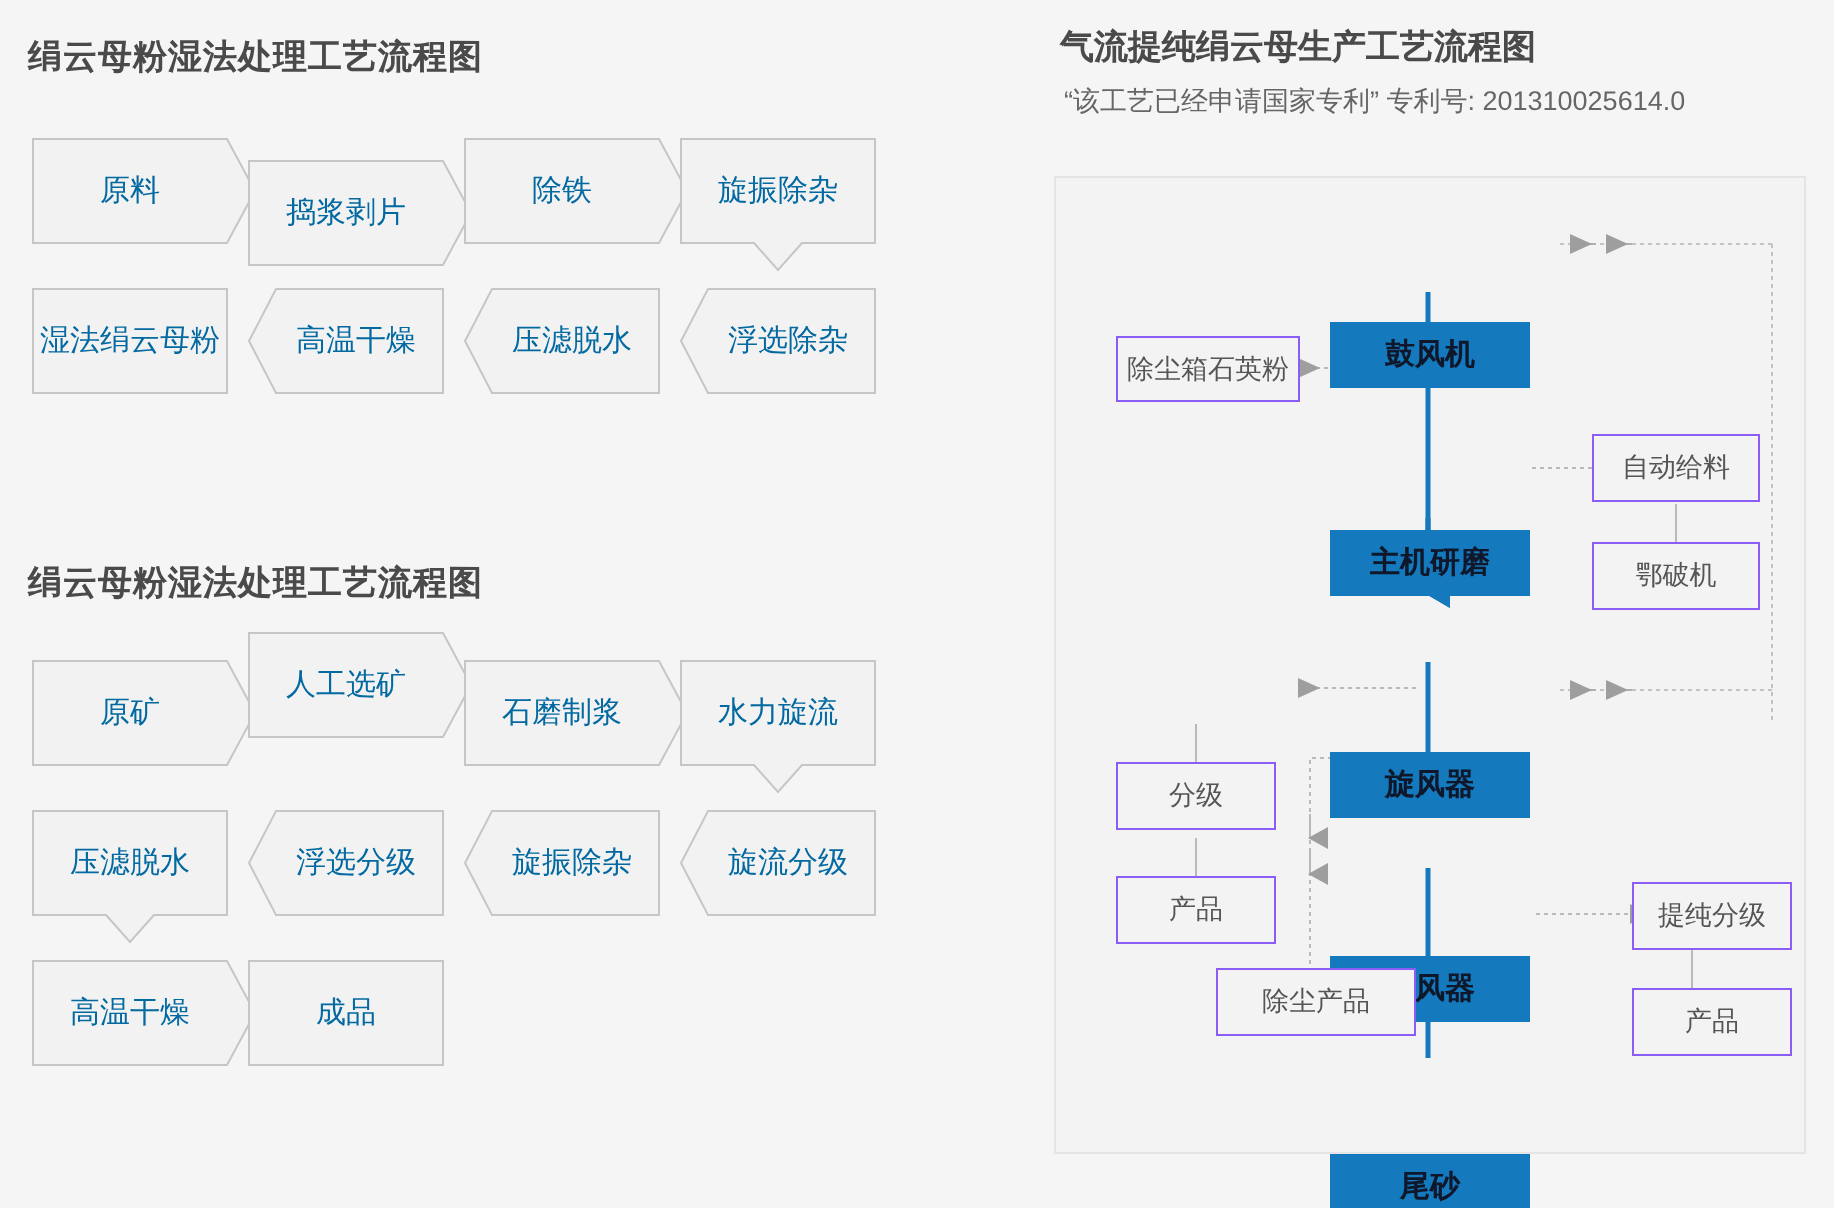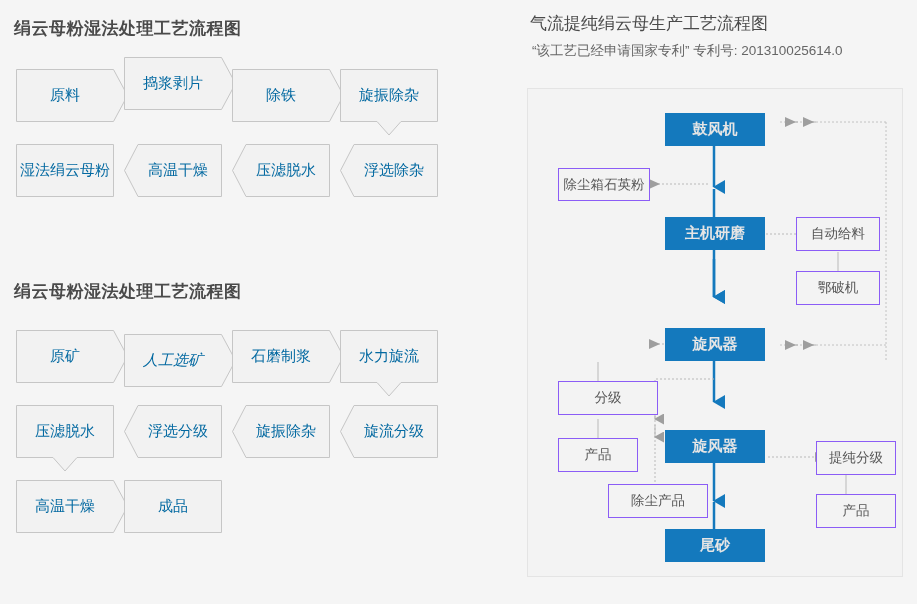--- a/index.html
+++ b/index.html
@@ -30,42 +30,43 @@
   .chev-label {
     position: absolute; left: 0; top: 0; right: 0; bottom: 0;
     display: flex; align-items: center; justify-content: center;
     font-size: 15px; color: #0369a1; white-space: nowrap;
     pointer-events: none;
   }
   .chev-label.shift-r { justify-content: center; padding-left: 10px; }
 
   
   .right-col { position: absolute; left: 500px; top: 0; width: 417px; height: 604px; }
-  #title-air { position: absolute; left: 30px; top: 12px; font-size: 17px; font-weight: normal; color: #4a4a4a; white-space: nowrap; }
+  #title-air { position: absolute; left: 30px; top: 12px; font-size: 17px; font-weight: bold; color: #4a4a4a; white-space: nowrap; }
   #subtitle-air { position: absolute; left: 32px; top: 42px; font-size: 13.5px; color: #666; white-space: nowrap; }
 
   .flow-panel {
     position: absolute;
     left: 27px; top: 88px;
     width: 376px; height: 489px;
     background: #f3f3f3;
     border: 1px solid #e4e4e4;
   }
   .flow-panel svg { position: absolute; left: 0; top: 0; }
 
   .node {
     position: absolute;
     display: flex; align-items: center; justify-content: center;
     white-space: nowrap;
   }
   .node.blue {
     background: #1479bd;
-    color: #e5e5e5;
+    color: #0f172a;
     font-size: 15px;
     font-weight: bold;
+    margin-top: 48px;
   }
   .node.plain {
     background: #f3f3f3;
     border: 1px solid #8b5cf6;
     color: #555;
     font-size: 13.5px;
   }
 </style>
 </head>
 <body>
@@ -76,21 +77,21 @@
 
     <div class="section-title" id="title-wet-1">绢云母粉湿法处理工艺流程图</div>
 
     <div class="chev-wrap" style="left:16px; top:69px; width:98px;">
       <svg width="112" height="54" viewBox="0 0 112 54">
           <path d="M0.5 0.5 H97.5 L111.5 26.5 L97.5 52.5 H0.5 Z" fill="#f2f2f2" stroke="#c6c6c6" stroke-width="1" stroke-linejoin="miter" transform="scale(1,1)"></path>
           <path d="M0.5 0.5 H97.5 L111.5 27 L97.5 53.5" fill="none" stroke="none"></path>
         </svg>
       <div class="chev-label">原料</div>
     </div>
-    <div class="chev-wrap" style="left:124px; top:57px; width:98px;">
+    <div class="chev-wrap" style="left:124px; top:80px; width:98px;">
       <svg width="112" height="54" viewBox="0 0 112 54">
           <path d="M0.5 0.5 H97.5 L111.5 26.5 L97.5 52.5 H0.5 Z" fill="#f2f2f2" stroke="#c6c6c6" stroke-width="1"></path>
         </svg>
       <div class="chev-label">捣浆剥片</div>
     </div>
     <div class="chev-wrap" style="left:232px; top:69px; width:98px;">
       <svg width="112" height="54" viewBox="0 0 112 54">
           <path d="M0.5 0.5 H97.5 L111.5 26.5 L97.5 52.5 H0.5 Z" fill="#f2f2f2" stroke="#c6c6c6" stroke-width="1"></path>
         </svg>
       <div class="chev-label">除铁</div>
@@ -129,21 +130,21 @@
     </div>
 
     <div class="section-title" id="title-wet-2">绢云母粉湿法处理工艺流程图</div>
 
     <div class="chev-wrap" style="left:16px; top:330px; width:98px;">
       <svg width="112" height="54" viewBox="0 0 112 54">
           <path d="M0.5 0.5 H97.5 L111.5 26.5 L97.5 52.5 H0.5 Z" fill="#f2f2f2" stroke="#c6c6c6" stroke-width="1"></path>
         </svg>
       <div class="chev-label">原矿</div>
     </div>
-    <div class="chev-wrap" style="left:124px; top:334px; width:98px;font-style:italic;">
+    <div class="chev-wrap" style="left:124px; top:316px; width:98px;">
       <svg width="112" height="54" viewBox="0 0 112 54">
           <path d="M0.5 0.5 H97.5 L111.5 26.5 L97.5 52.5 H0.5 Z" fill="#f2f2f2" stroke="#c6c6c6" stroke-width="1"></path>
         </svg>
       <div class="chev-label">人工选矿</div>
     </div>
     <div class="chev-wrap" style="left:232px; top:330px; width:98px;">
       <svg width="112" height="54" viewBox="0 0 112 54">
           <path d="M0.5 0.5 H97.5 L111.5 26.5 L97.5 52.5 H0.5 Z" fill="#f2f2f2" stroke="#c6c6c6" stroke-width="1"></path>
         </svg>
       <div class="chev-label">石磨制浆</div>
@@ -260,21 +261,21 @@
 
       <div class="node blue" style="left:137px; top:128px; width:100px; height:33px;">主机研磨</div>
 
       <div class="node plain" style="left:268px; top:128px; width:84px; height:34px;">自动给料</div>
 
       <div class="node plain" style="left:268px; top:182px; width:84px; height:34px;">鄂破机</div>
 
       <div class="node blue" style="left:137px; top:239px; width:100px; height:33px;">旋风器</div>
 
 
-      <div class="node plain" style="left:30px; top:292px; width:100px; height:34px;">分级</div>
+      <div class="node plain" style="left:30px; top:292px; width:80px; height:34px;">分级</div>
 
       <div class="node plain" style="left:30px; top:349px; width:80px; height:34px;">产品</div>
 
       <div class="node blue" style="left:137px; top:341px; width:100px; height:33px;">旋风器</div>
 
       <div class="node plain" style="left:288px; top:352px; width:80px; height:34px;">提纯分级</div>
 
       <div class="node plain" style="left:288px; top:405px; width:80px; height:34px;">产品</div>
 
       <div class="node plain" style="left:80px; top:395px; width:100px; height:34px;">除尘产品</div>

